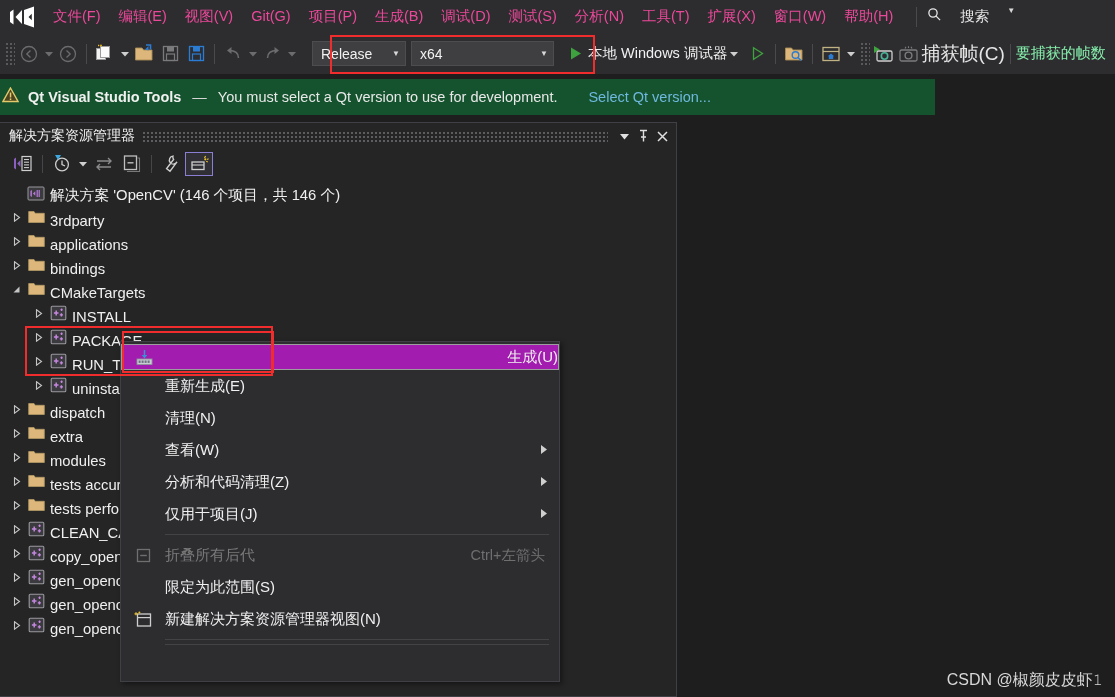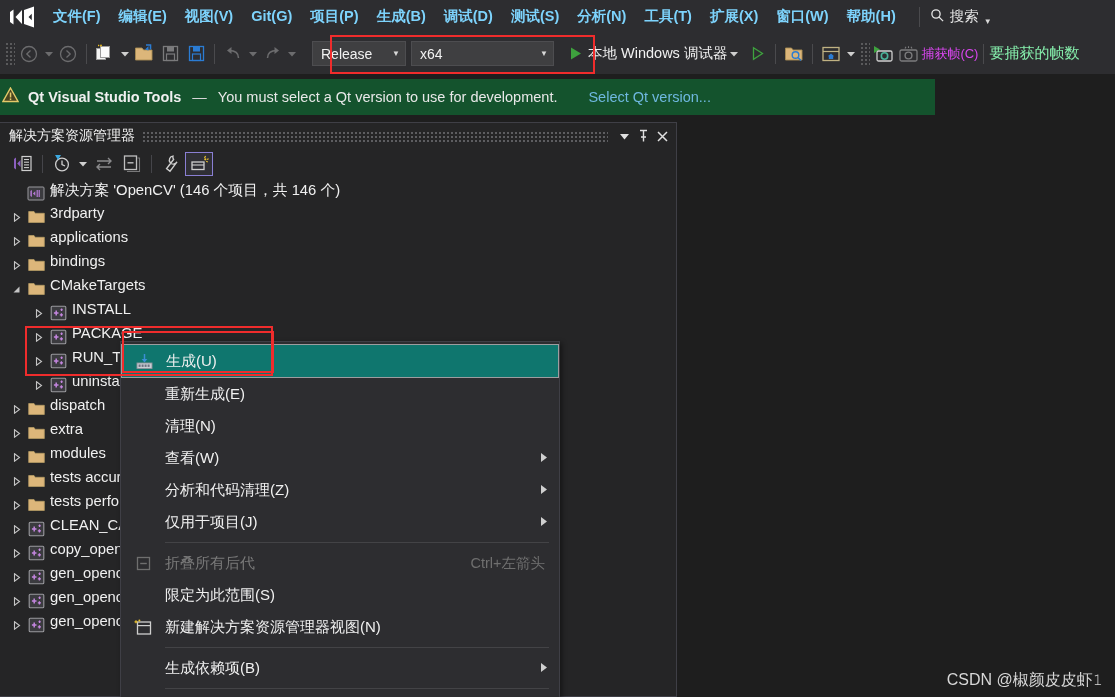--- a/index.html
+++ b/index.html
@@ -14,27 +14,27 @@
 
   
   .menubar {
     position: absolute; top: 0; left: 0; width: 1115px; height: 33px;
     background: #2d2d30; display: flex; align-items: center;
   }
   .vs-logo {
     width: 44px; height: 33px; display: flex; align-items: center; justify-content: center;
   }
   .menu-item {
-    padding: 3px 9px 4px 9px; font-size: 14.5px; color: #7dd3fc;
-    line-height: 19px; white-space: nowrap; cursor: default; font-weight: bold;
+    padding: 3px 9px 4px 9px; font-size: 14.5px; color: #ec4899;
+    line-height: 19px; white-space: nowrap; cursor: default;
   }
   .menu-sep-vert {
     width: 1px; height: 20px; background: #4a4a4d; margin: 0 10px 0 14px;
   }
-  .search-box { display: flex; align-items: flex-end; gap: 5px; font-size: 14.5px; color: #e6e6e6; }
+  .search-box { display: flex; align-items: flex-start; gap: 18px; font-size: 14.5px; color: #e6e6e6; }
 
   
   .toolbar {
     position: absolute; top: 33px; left: 0; width: 1115px; height: 41px;
     background: #2d2d30; display: flex; align-items: center;
   }
   .grip { width: 11px; height: 26px; margin-left: 4px; margin-right: 1px;
     background-image: radial-gradient(#5a5a5c 0.8px, transparent 0.9px);
     background-size: 4px 4px; background-position: 1px 1px; }
   .tb-btn { width: 26px; height: 26px; display: flex; align-items: center; justify-content: center; }
@@ -96,21 +96,21 @@
     padding: 0 4px 0 8px;
   }
   .sln-search input {
     flex: 1; background: transparent; border: none; outline: none;
     font-family: "Liberation Sans", sans-serif; font-size: 14px; color: #cfcfcf;
   }
   .sln-search input::placeholder { color: #c8c8c8; }
 
   .tree { position: relative; padding-top: 3px; }
   .row {
-    height: 24px; display: flex; align-items: flex-start; white-space: nowrap;
+    height: 24px; display: flex; align-items: flex-end; white-space: nowrap;
     font-size: 14.8px; color: #f0f0f0;
   }
   .row.selected { background: #2f2f32; }
   .twisty {
     width: 17px; height: 24px; display: flex; align-items: center; justify-content: center;
     color: #c4c4c4; font-size: 8.5px;
   }
   .twisty.open { color: #c4c4c4; }
   .ico { width: 22px; height: 24px; display: flex; align-items: center; justify-content: center; }
   .lbl { padding-left: 3px; }
@@ -120,21 +120,21 @@
   .ctxmenu {
     position: absolute; left: 120px; top: 341px; width: 440px;
     background: #2d2d30; border: 1px solid #3f3f46;
     box-shadow: 2px 2px 5px rgba(0,0,0,0.45);
     padding: 2px 0 0 0;
   }
   .mi {
     height: 32px; display: flex; align-items: center; position: relative;
     font-size: 15px; color: #f0f0f0; padding-left: 0;
   }
-  .mi.hover { background: #0f766e; border: 1px solid #9d9da0; height: 34px; }
+  .mi.hover { background: #a21caf; border: 1px solid #9d9da0; height: 26px; text-align: right; }
   .mi.disabled { color: #797979; }
   .mi-ico { width: 44px; display: flex; align-items: center; justify-content: center; flex: none; }
   .mi-label { flex: 1; }
   .mi-shortcut { color: #a5a5a5; font-size: 14.5px; padding-right: 14px; }
   .mi.disabled .mi-shortcut { color: #6f6f6f; }
   .mi-arrow { padding-right: 12px; font-size: 8px; color: #cfcfcf; }
   .mi-sep { height: 1px; background: #434346; margin: 4px 10px 4px 44px; }
 
   
   .watermark {
@@ -322,21 +322,21 @@
         <circle cx="11.5" cy="11" r="3.2" fill="none" stroke="#4ab39a" stroke-width="1.6"></circle>
       </svg>
     </div>
     <div class="tb-btn" style="width:24px">
       <svg width="22" height="18" viewBox="0 0 22 18">
         <rect x="2" y="5" width="17" height="11" rx="1.5" fill="none" stroke="#7c7c7e" stroke-width="1.3"></rect>
         <circle cx="10.5" cy="10.5" r="3.4" fill="none" stroke="#7c7c7e" stroke-width="1.4"></circle>
         <path d="M7 3.5 L8 1.8 M10.5 3 L10.5 1.2 M14 3.5 L13 1.8" stroke="#7c7c7e" stroke-width="1.1"></path>
       </svg>
     </div>
-    <span style="font-size:13px;color:#d946ef;white-space:nowrap">捕获帧(C)</span>
+    <span style="font-size:19px;color:#e5e5e5;white-space:nowrap">捕获帧(C)</span>
     <div class="tb-sep"></div>
     <span style="font-size:15px;color:#86efac;white-space:nowrap;overflow:hidden">要捕获的帧数</span>
   </div>
 
   <div class="redbox" style="left:330px; top:35px; width:265px; height:39px;"></div>
 
   <div class="notifybar">
     <span>
       <svg width="17" height="16" viewBox="0 0 17 16">
         <polygon points="8.5,1 16,14.5 1,14.5" fill="#4a4420" stroke="#e3c96a" stroke-width="1.4"></polygon>
@@ -771,27 +771,20 @@
           <svg width="19" height="17" viewBox="0 0 19 17">
             <rect x="3.5" y="3" width="13" height="12" fill="none" stroke="#cfcfcf" stroke-width="1.3"></rect>
             <line x1="3.5" y1="6.6" x2="16.5" y2="6.6" stroke="#cfcfcf" stroke-width="1.2"></line>
             <path d="M2 1.3 L2 4.3 M0.5 2.8 L3.5 2.8" stroke="#e8c02f" stroke-width="1.2"></path>
             <circle cx="5.4" cy="1.6" r="1" fill="#e8c02f"></circle>
           </svg>
         </div>
         <div class="mi-label">新建解决方案资源管理器视图(N)</div>
       </div>
       <div class="mi-sep"></div>
-      <div class="mi">
-        <div class="mi-ico"></div>
-        <div class="mi-label">生成依赖项(B)</div>
-        <div class="mi-arrow"><svg width="6" height="9">
-            <polygon points="0,0 6,4.5 0,9" fill="#cfcfcf"></polygon>
-          </svg></div>
-      </div>
       <div class="mi-sep"></div>
       <div class="mi">
         <div class="mi-ico"></div>
       </div>
     </div>
 
   <div class="redbox" style="left:25px; top:326px; width:248px; height:50px;"></div>
   <div class="redbox" style="left:122px; top:331px; width:152px; height:42px;"></div>
 
   <div class="watermark">CSDN @椒颜皮皮虾𝟷</div>

